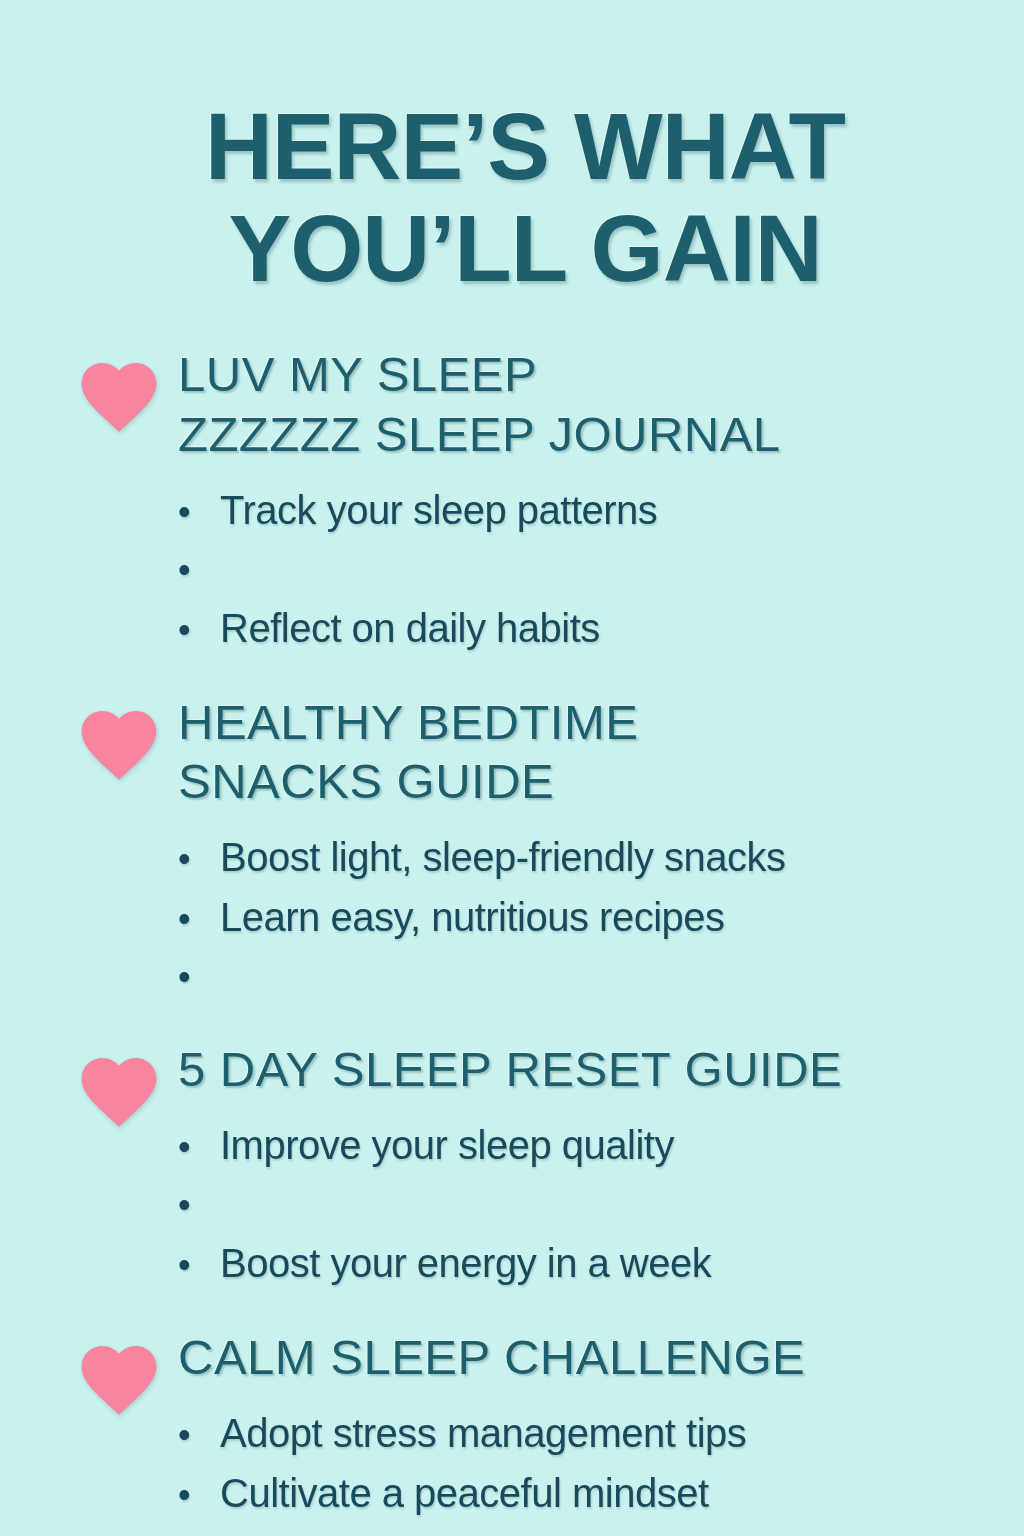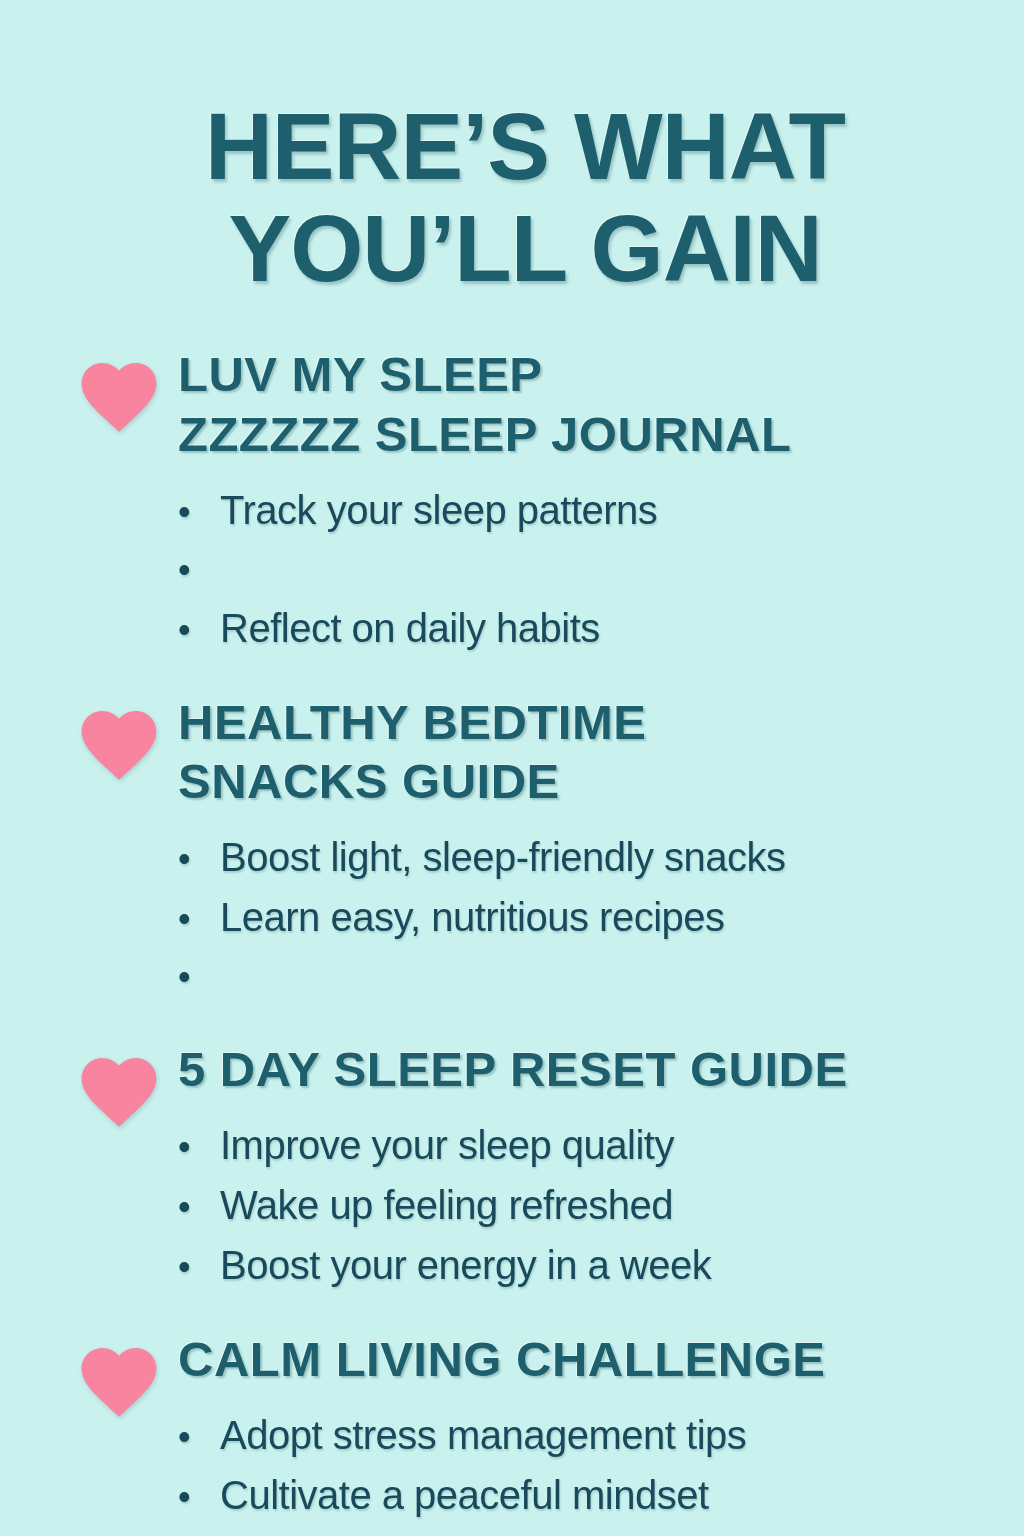--- a/index.html
+++ b/index.html
@@ -46,21 +46,21 @@
   }
   .heart svg {
     width: 90px;
     height: 86px;
     display: block;
     filter: drop-shadow(1px 2px 2px rgba(10,60,70,0.18));
   }
   .section-content { flex: 1; }
   .heading {
     font-size: 49px;
-    font-weight: 700;
+    font-weight: 400;
     line-height: 1.22;
     letter-spacing: 0.5px;
     color: var(--heading-color);
     white-space: pre-line;
     text-shadow: -1px -1px 0 rgba(255,255,255,0.45), 2px 2px 2px rgba(10,60,70,0.25);
   }
   .bullets {
     list-style: none;
     margin-top: 16px;
   }
@@ -146,38 +146,37 @@
     </span>
     <div class="section-content">
       <h2 class="heading">5 DAY SLEEP RESET GUIDE</h2>
       <ul class="bullets">
         <li class="bullet">
           <span class="dot">•</span>
           <span class="bullet-text">Improve your sleep quality</span>
         </li>
         <li class="bullet">
           <span class="dot">•</span>
-          <span class="bullet-text">Wake up feeling refreshed</span>
         </li>
         <li class="bullet">
           <span class="dot">•</span>
           <span class="bullet-text">Boost your energy in a week</span>
         </li>
       </ul>
     </div>
   </section>
 
   <section class="gain-section">
     <span class="heart">
       <svg viewBox="0 0 24 23" xmlns="http://www.w3.org/2000/svg">
         <path fill="#f9849f" d="M12 22.1 10.55 20.78C5.4 16.11 2 13.03 2 9.25 2 6.17 4.42 3.75 7.5 3.75c1.74 0 3.41.81 4.5 2.09 1.09-1.28 2.76-2.09 4.5-2.09 3.08 0 5.5 2.42 5.5 5.5 0 3.78-3.4 6.86-8.55 11.54L12 22.1z"></path>
       </svg>
     </span>
     <div class="section-content">
-      <h2 class="heading">CALM LIVING CHALLENGE</h2>
+      <h2 class="heading">CALM SLEEP CHALLENGE</h2>
       <ul class="bullets">
         <li class="bullet">
           <span class="dot">•</span>
           <span class="bullet-text">Adopt stress management tips</span>
         </li>
         <li class="bullet">
           <span class="dot">•</span>
           <span class="bullet-text">Cultivate a peaceful mindset</span>
         </li>
         <li class="bullet">

